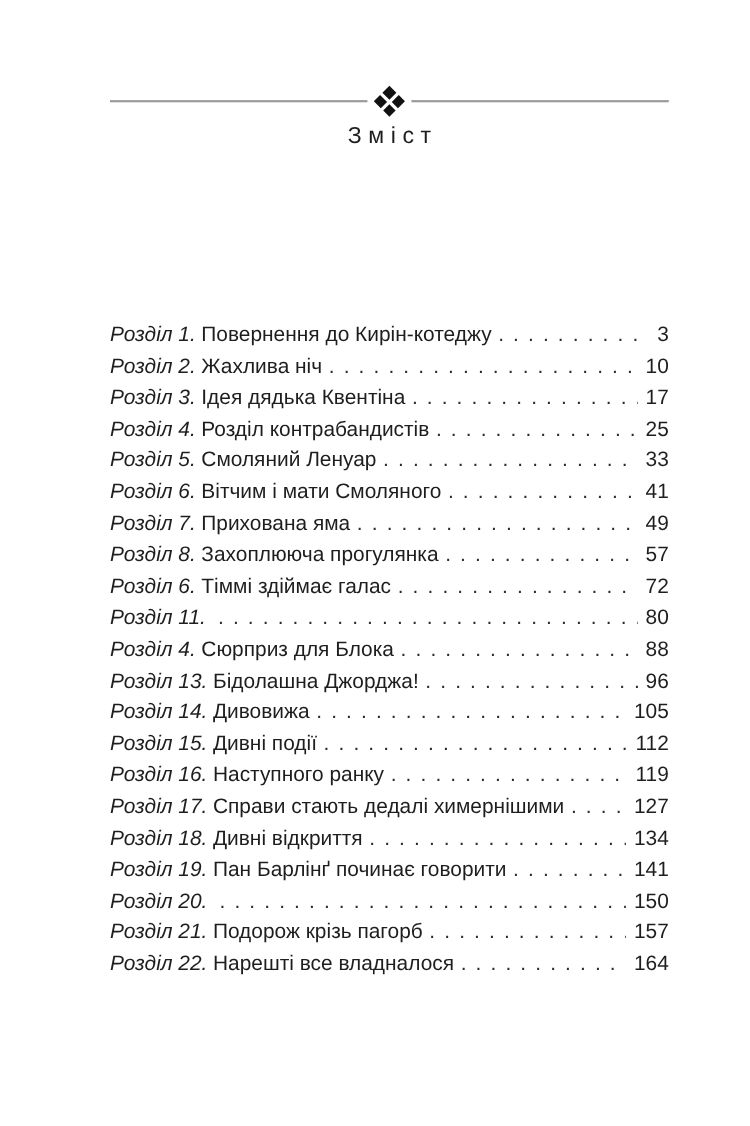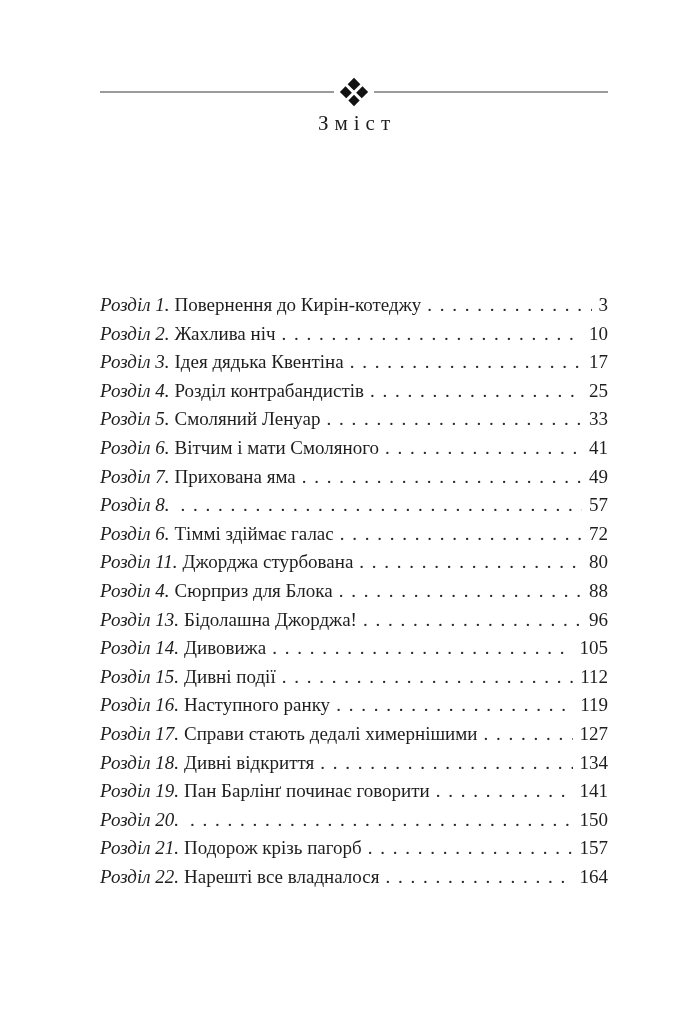--- a/index.html
+++ b/index.html
@@ -8,21 +8,21 @@
     --ornament: #121212;
     --bg: #ffffff;
   }
   * { margin: 0; padding: 0; box-sizing: border-box; }
   html, body { background: #ffffff; }
   .page {
     position: relative;
     width: 682px;
     height: 1024px;
     background: var(--bg);
-    font-family: Liberation Serif, serif;
+    font-family: Liberation Sans, sans-serif;
     color: var(--text);
     overflow: hidden;
   }
   .content {
     position: absolute;
     left: 100px;
     right: 74px;
     top: 0;
     bottom: 0;
   }
@@ -161,32 +161,32 @@
     <span class="pagenum">41</span>
   </div>
         <div class="toc-row">
     <span class="chap">Розділ 7.</span>
     <span class="titl">Прихована яма</span>
     <span class="leader"></span>
     <span class="pagenum">49</span>
   </div>
         <div class="toc-row">
     <span class="chap">Розділ 8.</span>
+    <span class="titl">Захоплююча прогулянка</span>
     <span class="leader"></span>
     <span class="pagenum">57</span>
   </div>
         <div class="toc-row">
     <span class="chap">Розділ 6.</span>
     <span class="titl">Тіммі здіймає галас</span>
     <span class="leader"></span>
     <span class="pagenum">72</span>
   </div>
         <div class="toc-row">
     <span class="chap">Розділ 11.</span>
-    <span class="titl">Джорджа стурбована</span>
     <span class="leader"></span>
     <span class="pagenum">80</span>
   </div>
         <div class="toc-row">
     <span class="chap">Розділ 4.</span>
     <span class="titl">Сюрприз для Блока</span>
     <span class="leader"></span>
     <span class="pagenum">88</span>
   </div>
         <div class="toc-row">

